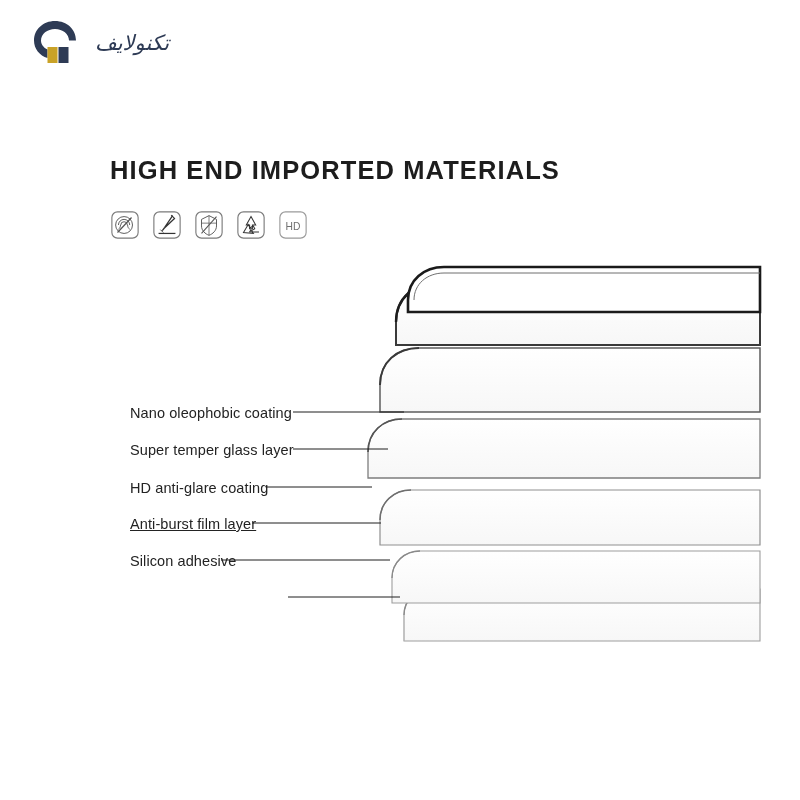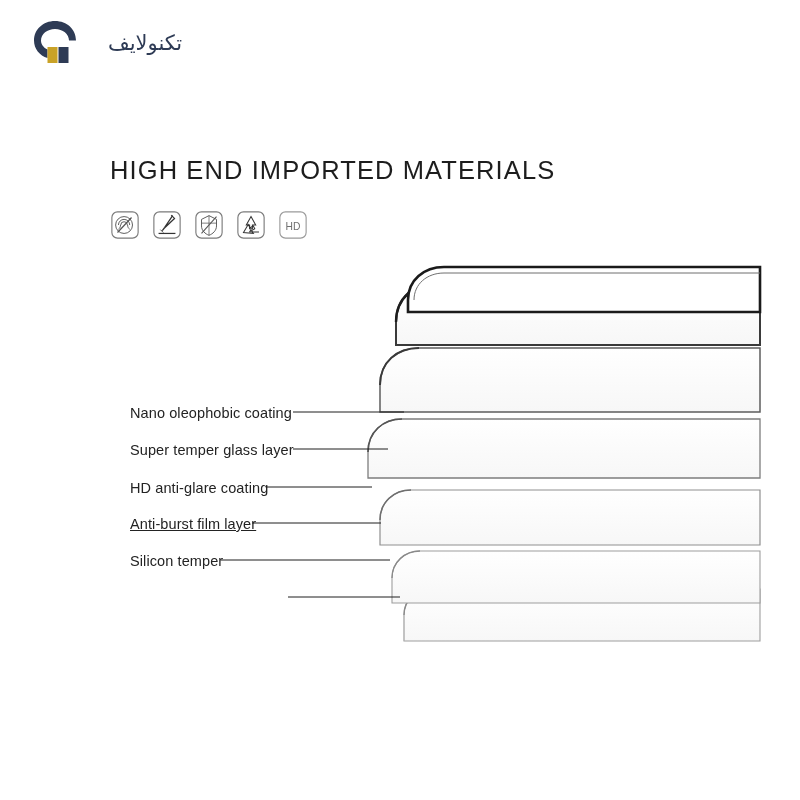--- a/index.html
+++ b/index.html
@@ -15,21 +15,22 @@
     position: relative;
   }
 
   
   .brand {
     position: absolute;
     top: 16px;
     left: 28px;
     display: flex;
     align-items: center;
-    gap: 26px;
+    gap: 13px;
+    font-style: italic;
   }
   .brand-mark {
     width: 54px;
     height: 54px;
     position: relative;
   }
   .brand-text {
     font-size: 21px;
     color: #2e3b55;
     letter-spacing: 0.5px;
@@ -38,21 +39,21 @@
   }
 
   
   .title {
     position: absolute;
     left: 110px;
     top: 156px;
     font-size: 25.5px;
     letter-spacing: 1.1px;
     color: #1d1d1d;
-    font-weight: 400;
+    font-weight: 700;
     white-space: nowrap;
   }
 
   
   .icon-strip {
     position: absolute;
     left: 110px;
     top: 210px;
     display: flex;
     align-items: center;
@@ -218,14 +219,14 @@
       <line x1="288" y1="597" x2="400" y2="597"></line>
     </g>
   </svg>
 </div>
 
 <div class="labels">
   <div class="callout" style="left:112px; top:404px;">Nano oleophobic coating</div>
   <div class="callout" style="left:112px; top:479px;">HD anti-glare coating</div>
   <div class="callout" style="left:112px; top:441px;">Super temper glass layer</div>
   <div class="callout" style="left:112px; top:515px;text-decoration:underline;">Anti-burst film layer</div>
-  <div class="callout" style="left:112px; top:552px;">Silicon temper</div>
+  <div class="callout" style="left:112px; top:552px;">Silicon adhesive</div>
 </div>
 
 </body></html>

